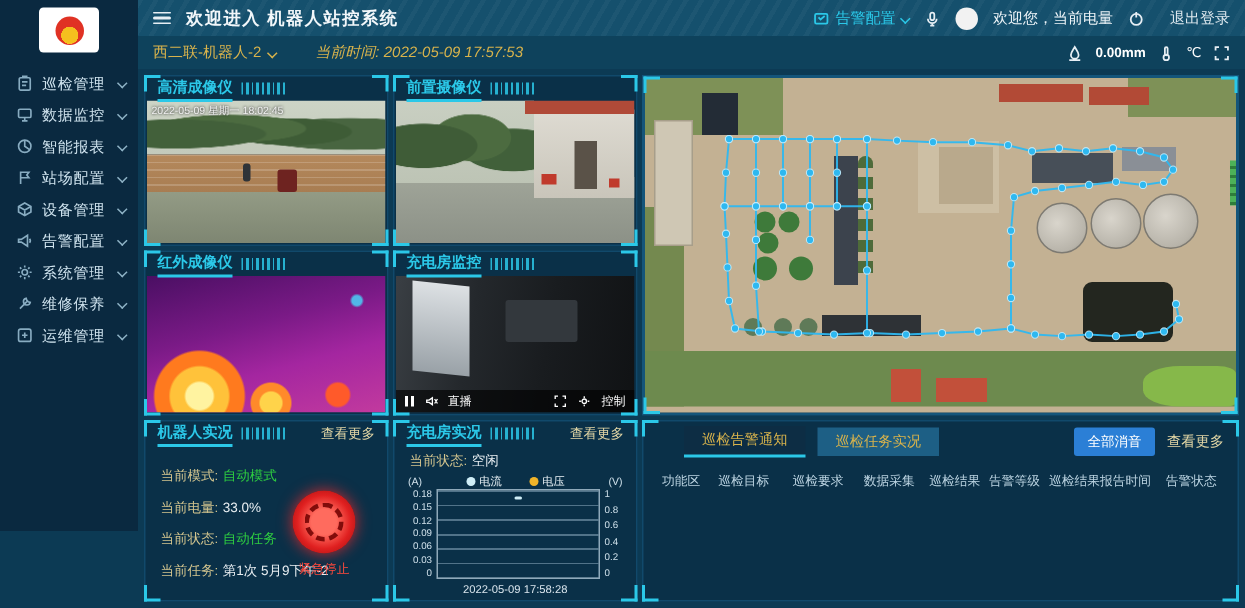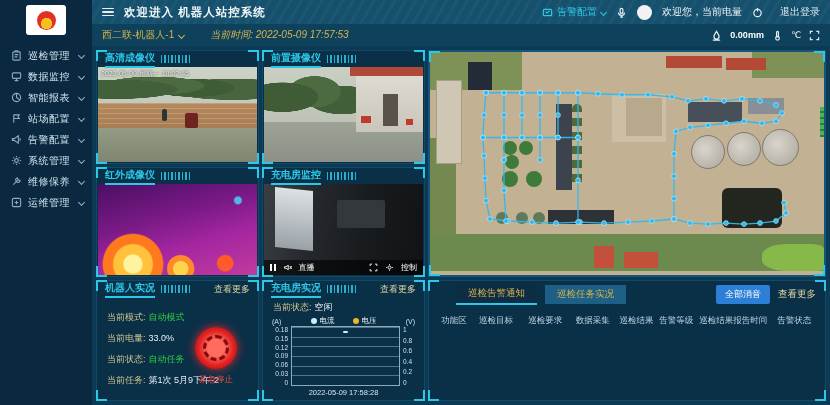--- a/index.html
+++ b/index.html
@@ -5,21 +5,21 @@
   :root{
     --accent-cyan:#2bc8e8; --gold:#d8b34c; --green-value:#2ecc40;
     --alert-red:#e02020; --mute-blue:#2b7fd6; --waypoint:#2eb8f0;
   }
   *{margin:0;padding:0;box-sizing:border-box;}
   html,body{width:830px;height:405px;overflow:hidden;background:#0c3a54;
     font-family:"Liberation Sans","DejaVu Sans",sans-serif;color:#dfe9ef;}
   .root{position:relative;width:830px;height:405px;background:#0c3a54;overflow:hidden;}
 
   
-  .sidebar{position:absolute;left:0;top:0;width:92px;height:405px;background:#0a2940;z-index:5;}
+  .sidebar{position:absolute;left:0;top:0;width:92px;height:354px;background:#0a2940;z-index:5;}
   .logo{width:40px;height:30px;background:#fff;border-radius:3px;margin:5px auto 10px auto;
     display:flex;align-items:center;justify-content:center;}
   .logo .sun{width:19px;height:19px;border-radius:50%;
     background:radial-gradient(circle at 50% 66%, #f5c01e 0 36%, #e03224 37% 100%);}
   .nav-item{display:flex;align-items:center;height:21px;padding-left:10px;cursor:pointer;color:#cfe3ee;}
   .nav-ic{width:12px;height:12px;margin-right:6px;display:inline-flex;align-items:center;justify-content:center;opacity:.85;}
   .nav-ic svg{width:11px;height:11px;stroke:#9fc3d8;fill:none;stroke-width:1.2;}
   .nav-label{font-size:10px;letter-spacing:.5px;}
   .chev{margin-left:auto;margin-right:8px;width:5px;height:5px;border-right:1px solid #8fb3c6;
     border-bottom:1px solid #8fb3c6;transform:rotate(45deg);flex:0 0 auto;}
@@ -217,20 +217,29 @@
             <svg viewBox="0 0 12 12">
               <path d="M3 1.5v9M3 2h6l-1.5 2L9 6H3"></path>
             </svg>
           </span>
         <span class="nav-label">站场配置</span>
         <i class="chev"></i>
       </div>
       <div class="nav-item">
         <span class="nav-ic">
             <svg viewBox="0 0 12 12">
+              <path d="M6 1.5 10.5 4v4L6 10.5 1.5 8V4Z M1.5 4 6 6.5 10.5 4 M6 6.5v4"></path>
+            </svg>
+          </span>
+        <span class="nav-label">设备管理</span>
+        <i class="chev"></i>
+      </div>
+      <div class="nav-item">
+        <span class="nav-ic">
+            <svg viewBox="0 0 12 12">
               <path d="M1.5 5v2h2l4.5 3V2L3.5 5Z M9.5 4.5a2.5 2.5 0 0 1 0 3"></path>
             </svg>
           </span>
         <span class="nav-label">告警配置</span>
         <i class="chev"></i>
       </div>
       <div class="nav-item">
         <span class="nav-ic">
             <svg viewBox="0 0 12 12">
               <circle cx="6" cy="6" r="2"></circle>
@@ -291,21 +300,21 @@
               <circle cx="6" cy="6.5" r="4"></circle>
               <path d="M6 1v4"></path>
             </svg>
           <span>退出登录</span>
         </span>
       </div>
     </header>
 
     <div class="subbar">
       <span class="sel">
-        <span>西二联-机器人-1</span>
+        <span>西二联-机器人-2</span>
         <i class="chev"></i>
       </span>
       <span class="cur-time">
         <span>当前时间:</span> <span>2022-05-09 17:57:53</span>
       </span>
       <div class="subbar-right">
         <svg class="icon-svg" viewBox="0 0 12 12">
             <path d="M6 1.5C4.5 4 3.2 5.5 3.2 7.2a2.8 2.8 0 0 0 5.6 0C8.8 5.5 7.5 4 6 1.5Z M2 11h8"></path>
           </svg>
         <span class="rain-val">0.00mm</span>

